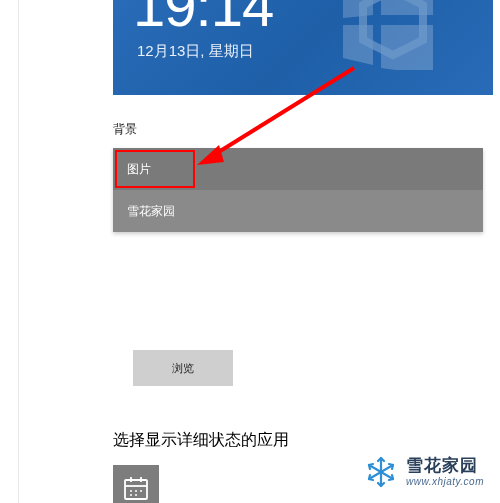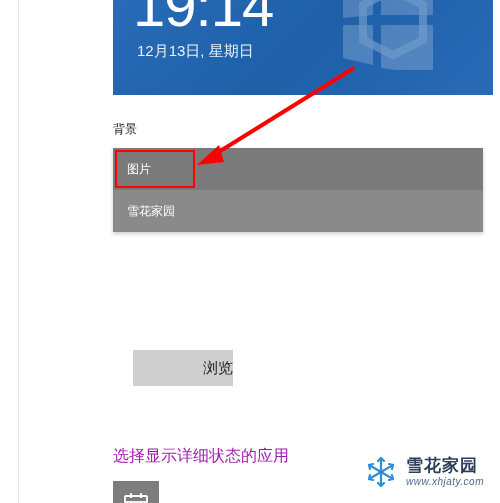--- a/index.html
+++ b/index.html
@@ -97,30 +97,29 @@
       height: 120px;
       pointer-events: none;
       z-index: 10;
     }
     .browse-btn {
       margin-top: 118px;
       width: 100px;
       height: 36px;
       background: #cfcfcf;
       border: none;
-      font-size: 15px;
+      font-size: 11px;
       color: #222;
       cursor: pointer;
       margin-left: 20px;
-      text-align: right;
     }
     .status-label {
-      margin-top: 60px;
+      margin-top: 44px;
       font-size: 16px;
-      color: #a21caf;
+      color: #000000;
     }
     .app-tile {
       margin-top: 14px;
       width: 46px;
       height: 46px;
       background: #7d7d7d;
       display: flex;
       align-items: center;
       justify-content: center;
       cursor: pointer;

